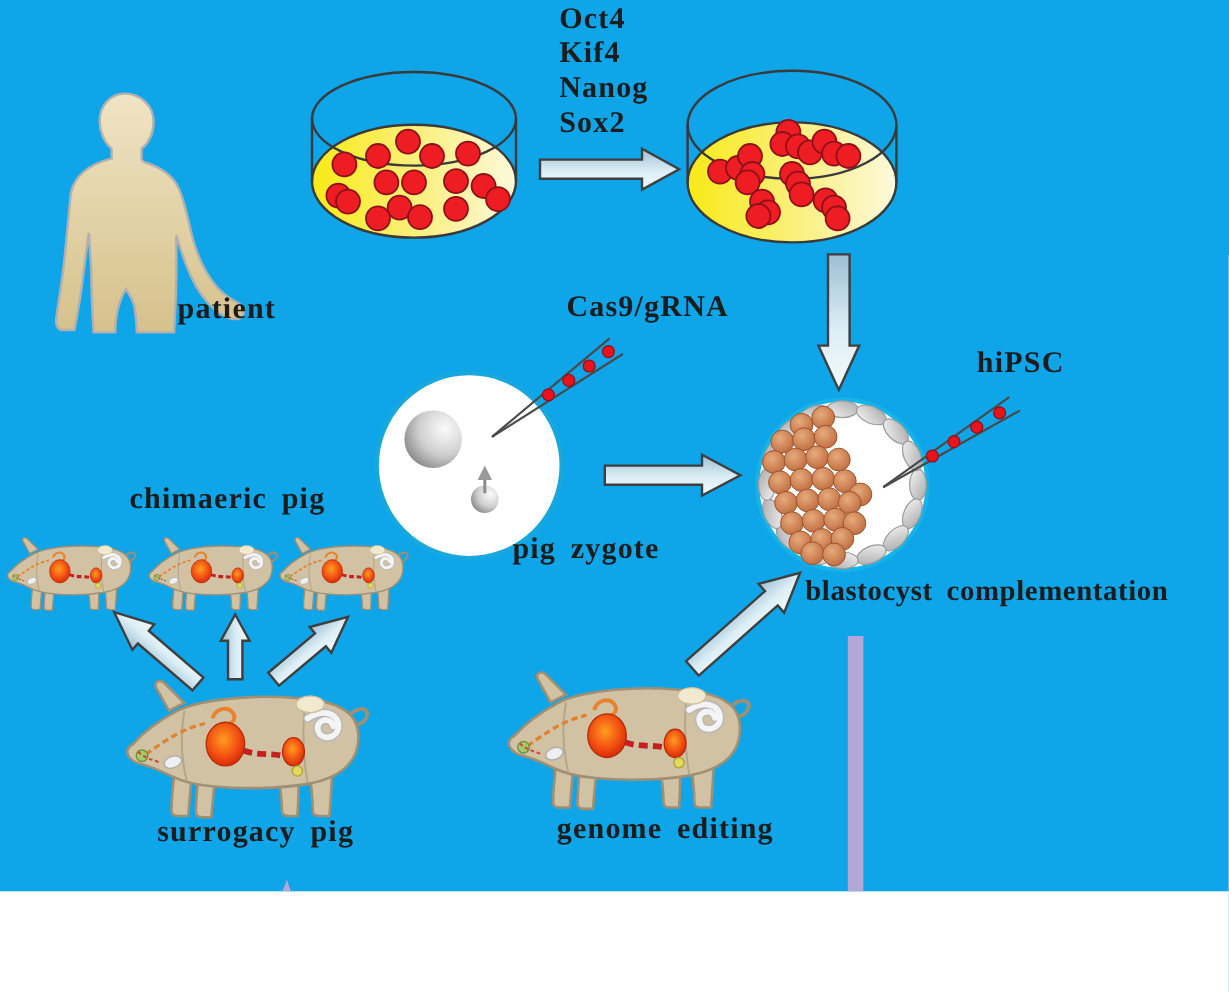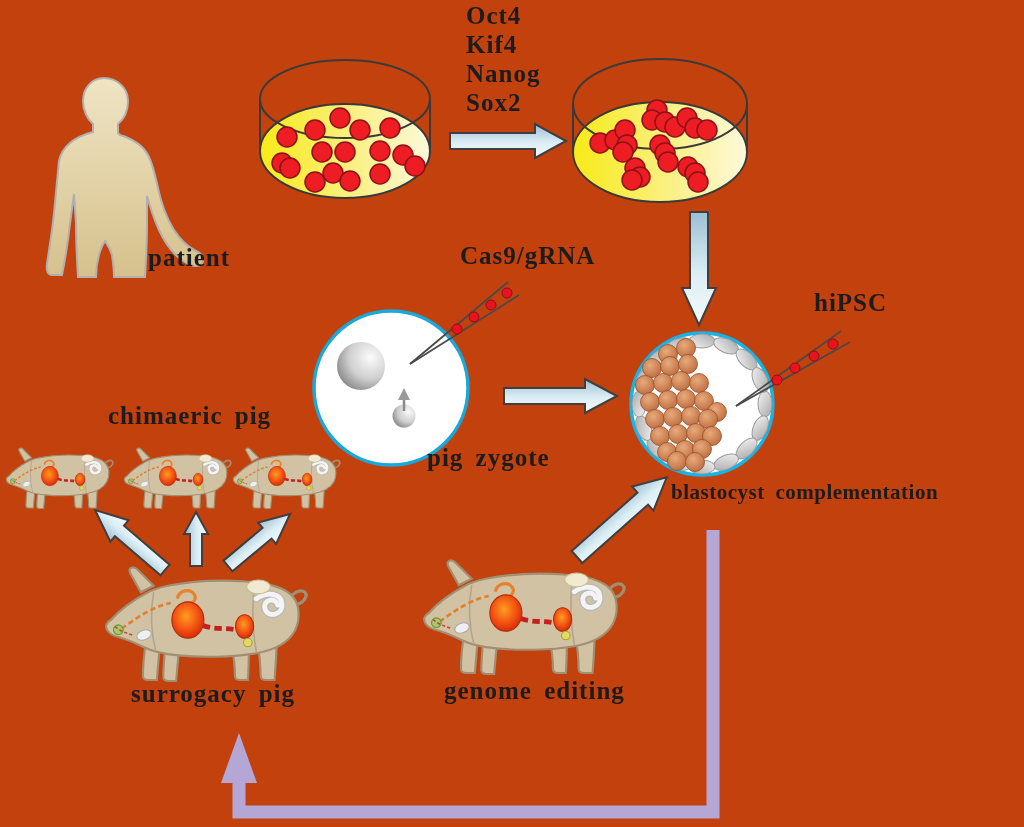--- a/index.html
+++ b/index.html
@@ -1,21 +1,21 @@
 <!DOCTYPE html>
 <html><head>
 <meta charset="utf-8">
 <style>
   html,body{margin:0;padding:0;background:#fff;}
-  .canvas{position:relative;width:1024px;height:827px;background:#c2410c;overflow:hidden;
+  .canvas{position:relative;width:1024px;height:743px;background:#0ea5e9;overflow:hidden;
           font-family:"Liberation Serif","DejaVu Serif",serif;}
   .layer{position:absolute;left:0;top:0;width:1024px;height:827px;}
   .label{position:absolute;font-weight:bold;color:#1c1c1c;font-size:25px;
          letter-spacing:1px;word-spacing:5px;white-space:nowrap;z-index:5;}
-  .label.small-caps{font-size:21px;letter-spacing:0.5px;}
+  .label.small-caps{font-size:24px;letter-spacing:0.5px;}
   .factors div{line-height:29px;}
 </style>
 </head>
 <body>
 
 <div class="canvas">
 
   <svg class="layer" viewBox="0 0 1024 827">
     <defs>
       <linearGradient id="liquidG" x1="0" y1="0" x2="1" y2="0">
@@ -250,26 +250,26 @@
 
   <div class="label factors" style="left:466px;top:1px;">
     <div>Oct4</div>
     <div>Kif4</div>
     <div>Nanog</div>
     <div>Sox2</div>
   </div>
 
   <div class="label" style="left:148px;top:244px;">patient</div>
 
-  <div class="label" style="left:460px;top:242px;">Cas9/gRNA</div>
+  <div class="label" style="left:472px;top:242px;">Cas9/gRNA</div>
 
   <div class="label" style="left:427px;top:444px;">pig zygote</div>
 
   <div class="label" style="left:814px;top:289px;">hiPSC</div>
 
   <div class="label small-caps" style="left:671px;top:480px;">blastocyst complementation</div>
 
   <div class="label" style="left:88px;top:402px;margin-left:20px;">chimaeric pig</div>
 
   <div class="label" style="left:131px;top:680px;">surrogacy pig</div>
 
-  <div class="label" style="left:444px;top:677px;">genome editing</div>
+  <div class="label" style="left:464px;top:677px;">genome editing</div>
 </div>
 
 </body></html>

